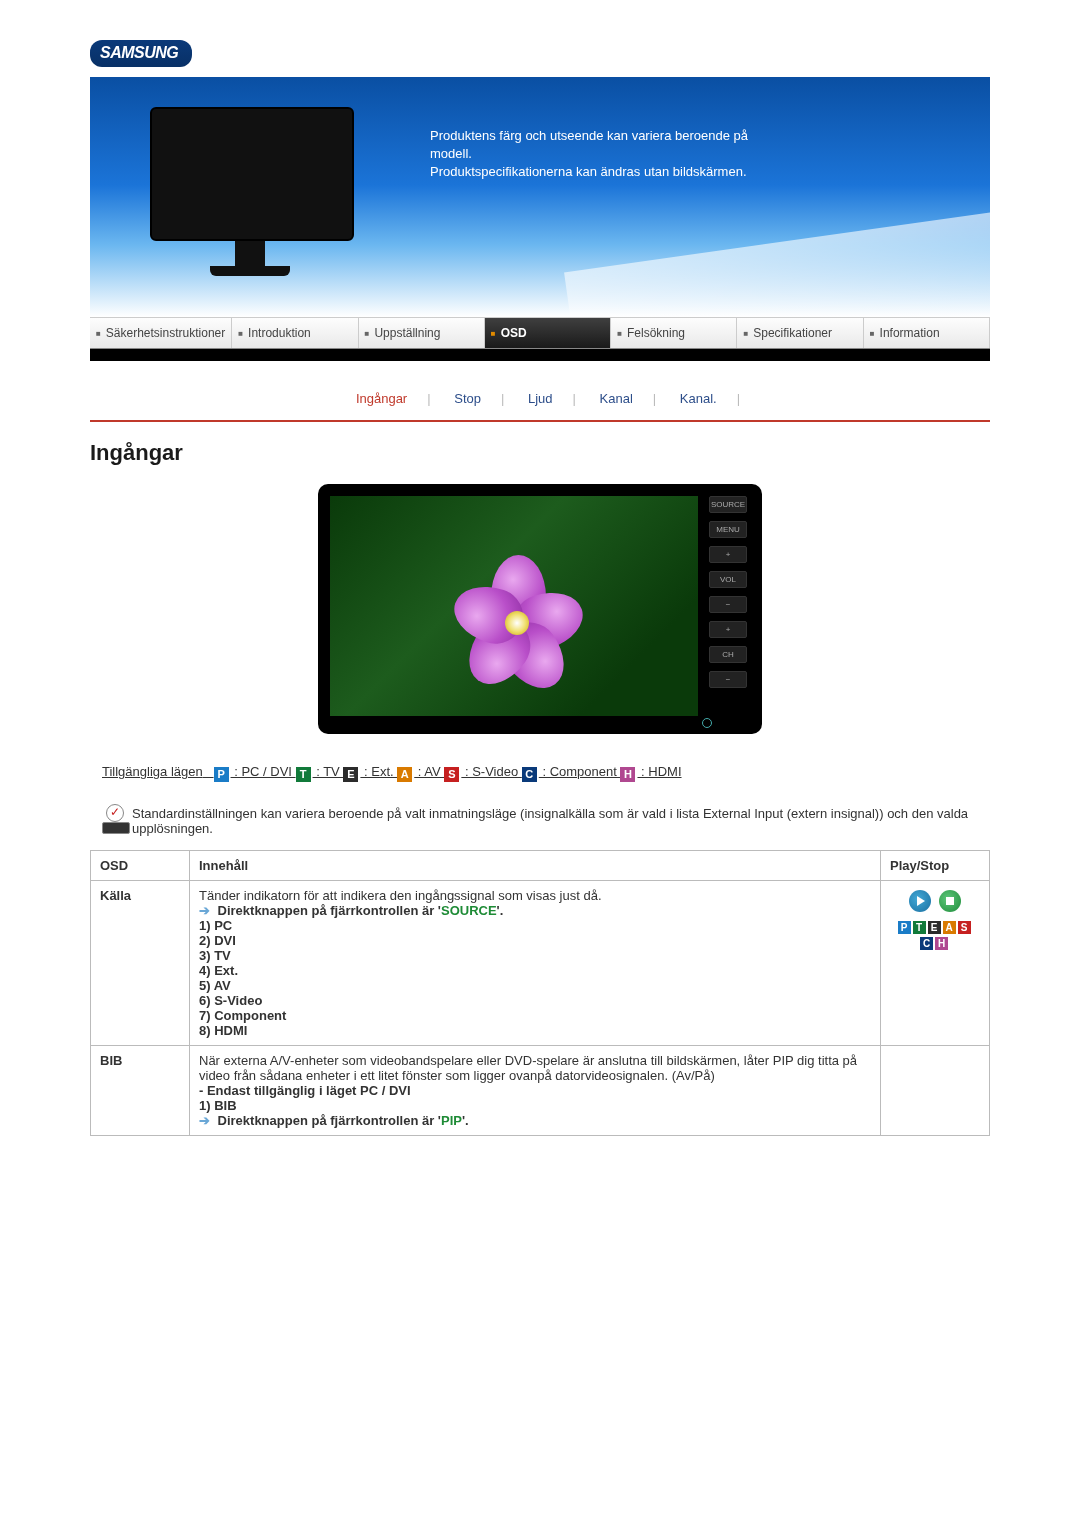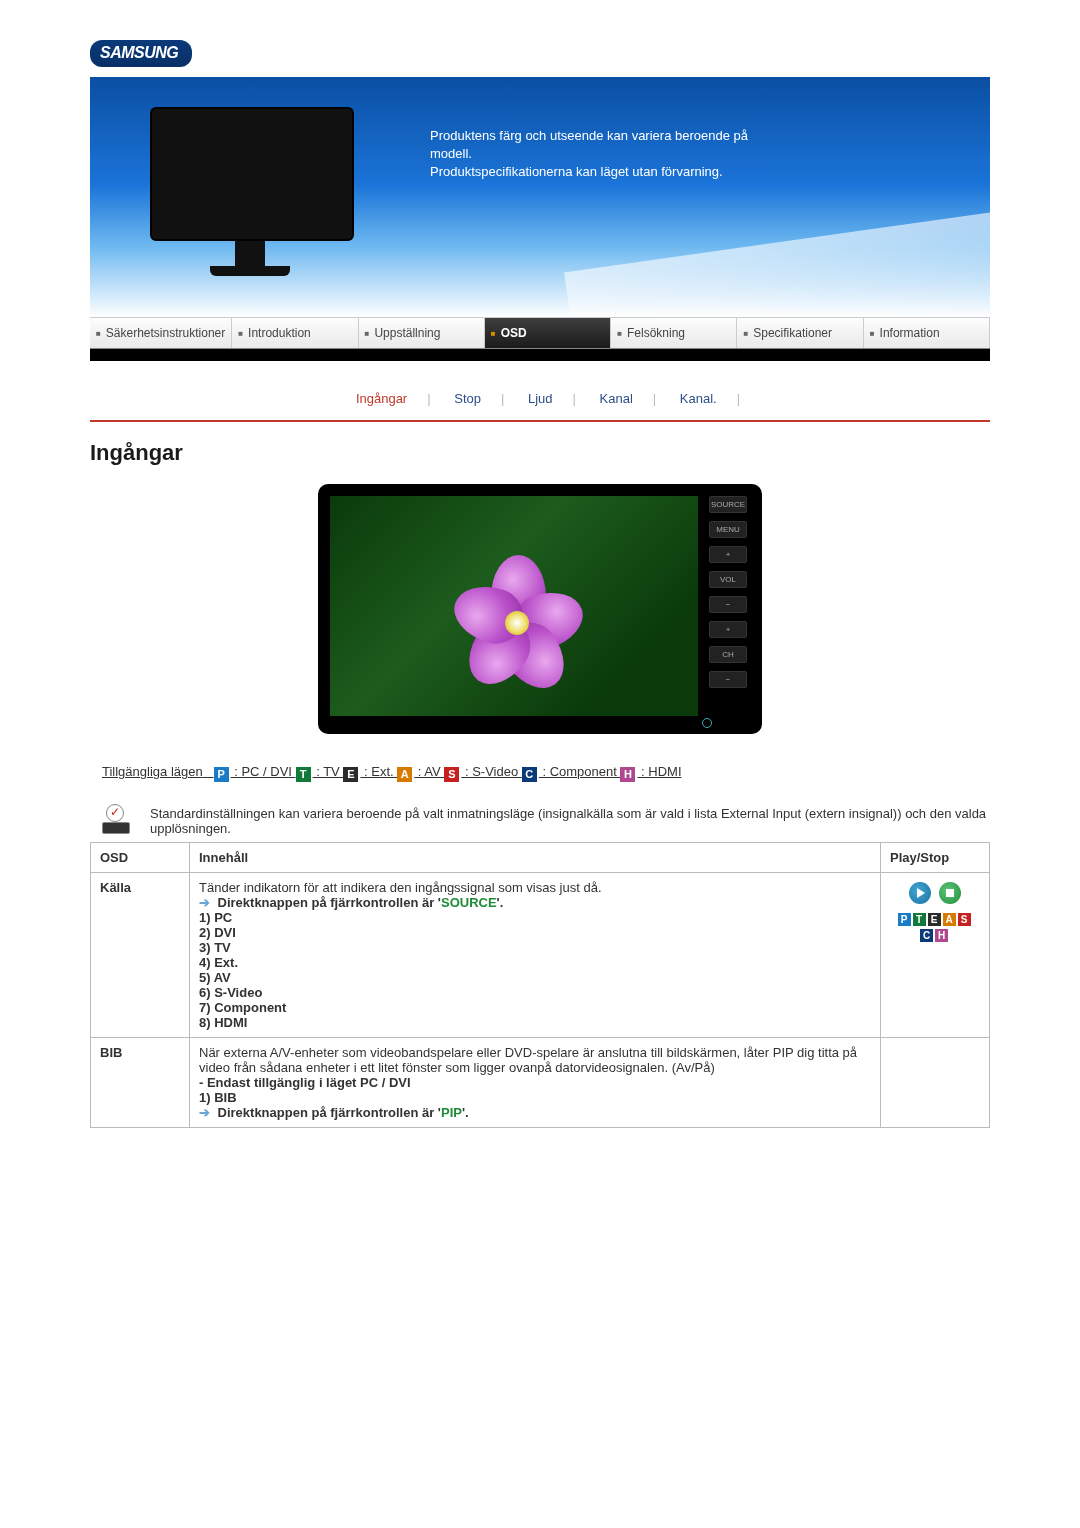--- a/index.html
+++ b/index.html
@@ -219,21 +219,21 @@
   vertical-align:-2px;
   margin-right:2px;
 }
 .b-p{background:#1a7cc7;}
 .b-t{background:#117a3a;}
 .b-e{background:#2b2b2b;}
 .b-a{background:#d97a00;}
 .b-s{background:#c62020;}
 .b-c{background:#0a3a7a;}
 .b-h{background:#b04890;}
-.note-row{display:flex;gap:18px;margin-bottom:6px;}
+.note-row{display:flex;margin-bottom:14px;}
 .note-icon{
   width:34px;height:28px;
   position:relative;
   flex:none;
   margin-left:8px;
 }
 .note-icon::before{
   content:"✓";
   position:absolute;
   left:8px;top:-2px;
@@ -294,21 +294,21 @@
   <div class="logo">SAMSUNG</div>
 
   <div class="hero">
     <div class="monitor">
       <div class="monitor-screen"></div>
       <div class="monitor-stand"></div>
       <div class="monitor-base"></div>
     </div>
     <div class="hero-text">
       <div>Produktens färg och utseende kan variera beroende på modell.</div>
-      <div>Produktspecifikationerna kan läget utan förvarning.</div>
+      <div>Produktspecifikationerna kan ändras utan bildskärmen.</div>
     </div>
   </div>
 
   <div class="mainnav">
     <div class="item">Säkerhetsinstruktioner</div>
     <div class="item">Introduktion</div>
     <div class="item">Uppställning</div>
     <div class="item active">OSD</div>
     <div class="item">Felsökning</div>
     <div class="item">Specifikationer</div>

